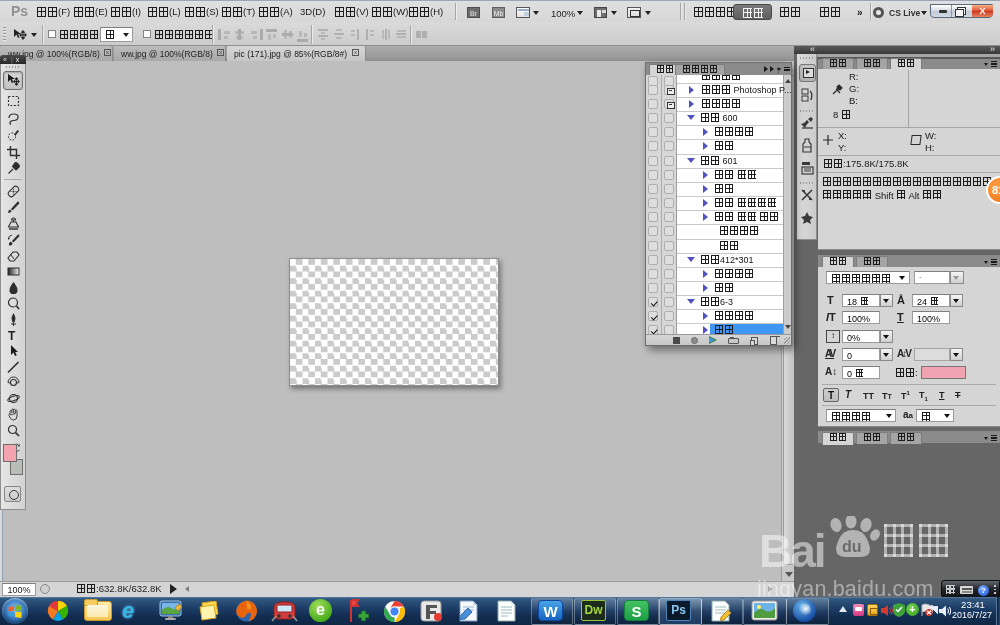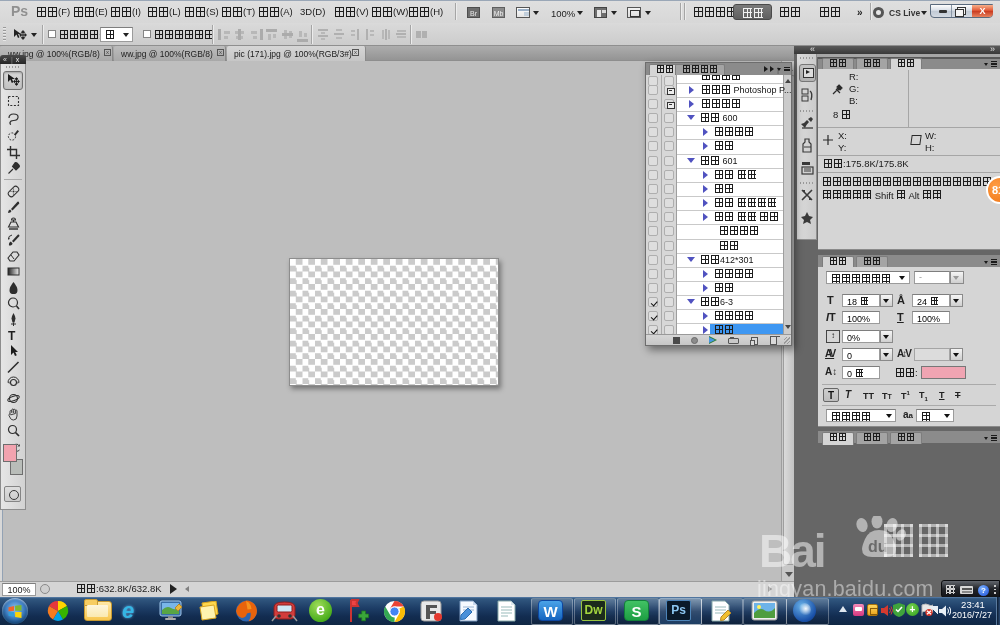--- a/index.html
+++ b/index.html
@@ -123,21 +123,21 @@
 </div>
 
 <div class="a" style="left:0;top:46px;width:794px;height:15px;background:linear-gradient(#adadad,#949494);border-bottom:1px solid #8e8e8e;box-sizing:border-box"></div>
 <div class="a" style="left:0;top:46px;width:113px;height:15px;background:linear-gradient(#bcbcbc,#a8a8a8);border-right:1px solid #8a8a8a;border-radius:2px 2px 0 0;box-sizing:border-box"></div>
 <div class="a" style="left:8px;top:49px;font-size:8.5px;color:#232323">ww.jpg @ 100%(RGB/8)</div>
 <div class="a" style="left:104px;top:49px;width:7px;height:7px;border:1px solid #555;box-sizing:border-box;font-size:6px;line-height:5px;text-align:center;color:#444">x</div>
 <div class="a" style="left:114px;top:46px;width:112px;height:15px;background:linear-gradient(#bcbcbc,#a8a8a8);border-right:1px solid #8a8a8a;border-radius:2px 2px 0 0;box-sizing:border-box"></div>
 <div class="a" style="left:121px;top:49px;font-size:8.5px;color:#232323">ww.jpg @ 100%(RGB/8)</div>
 <div class="a" style="left:217px;top:49px;width:7px;height:7px;border:1px solid #555;box-sizing:border-box;font-size:6px;line-height:5px;text-align:center;color:#444">x</div>
 <div class="a" style="left:227px;top:46px;width:139px;height:15px;background:linear-gradient(#d6d6d6,#c6c6c6);border-right:1px solid #8a8a8a;border-radius:2px 2px 0 0;box-sizing:border-box"></div>
-<div class="a" style="left:234px;top:49px;font-size:8.5px;color:#1a1a1a">pic (171).jpg @ 100%(RGB/3#)</div>
+<div class="a" style="left:234px;top:49px;font-size:8.5px;color:#1a1a1a">pic (171).jpg @ 85%(RGB/8#)</div>
 <div class="a" style="left:352px;top:49px;width:7px;height:7px;border:1px solid #555;box-sizing:border-box;font-size:6px;line-height:5px;text-align:center;color:#444">x</div>
 
 <div class="a" style="left:0;top:61px;width:797px;height:520px;background:#bebebe"></div>
 <div class="a" style="left:0;top:61px;width:1.5px;height:520px;background:#d8d8d8"></div>
 <div class="a" style="left:1.5px;top:61px;width:1.5px;height:520px;background:#93a2b4"></div>
 
 <div class="a" style="left:289px;top:258px;width:210px;height:128px;box-sizing:border-box;background:conic-gradient(#cbcbcb 25%,#fff 0 50%,#cbcbcb 0 75%,#fff 0) 0 0/12.5px 12.5px;border:1px solid #8d8d8d;box-shadow:2px 3px 5px rgba(0,0,0,.38)"></div>
 
 <div class="a" style="left:781px;top:61px;width:16px;height:520px;background:#c8c8c8;border-left:1px solid #9e9e9e;box-sizing:border-box"></div>
 <div class="a" style="left:783px;top:75px;width:12px;height:490px;background:linear-gradient(90deg,#dadada,#c2c2c2);border:1px solid #9e9e9e;border-radius:2px;box-sizing:border-box"></div>
@@ -583,21 +583,21 @@
       </div>
 <div class="a" style="left:124px;top:1.5px;width:7px;height:8px;border:1px solid #555;border-top:none;background:#d9d9d9;box-sizing:border-box">
         <div style="position:absolute;left:-1.5px;top:-1px;width:10px;height:1.5px;background:#555"></div>
       </div>
 <div class="a" style="left:138px;top:2px;width:6px;height:7px;background:repeating-linear-gradient(135deg,transparent 0 1.5px,#9a9a9a 1.5px 2.5px)"></div>
 </div>
 </div>
 
 <div id="wm">
 <div class="a" style="left:759px;top:524px;font-size:46px;font-weight:bold;color:rgba(255,255,255,.5);letter-spacing:-2px">Bai</div>
-<div class="a" style="left:852px;top:516px">
+<div class="a" style="left:826px;top:516px">
       <svg width="54" height="42" viewBox="0 0 54 42">
 <g fill="rgba(255,255,255,.5)">
           <ellipse cx="10" cy="9" rx="5.5" ry="7" transform="rotate(-18 10 9)"></ellipse>
           <ellipse cx="25" cy="5.5" rx="5.5" ry="7"></ellipse>
           <ellipse cx="40" cy="9" rx="5.5" ry="7" transform="rotate(18 40 9)"></ellipse>
           <ellipse cx="49" cy="19" rx="4.5" ry="6" transform="rotate(30 49 19)"></ellipse>
           <path d="M27 14 q10 0 14 9 q3 7 3 10 q0 8-10 8 L20 41 q-10 0-10-8 q0-3 3-10 q4-9 14-9Z"></path>
         </g>
 <text x="16" y="36" font-family="Liberation Sans" font-size="16" font-weight="bold" fill="#6a6a6a">du</text>
       </svg>

